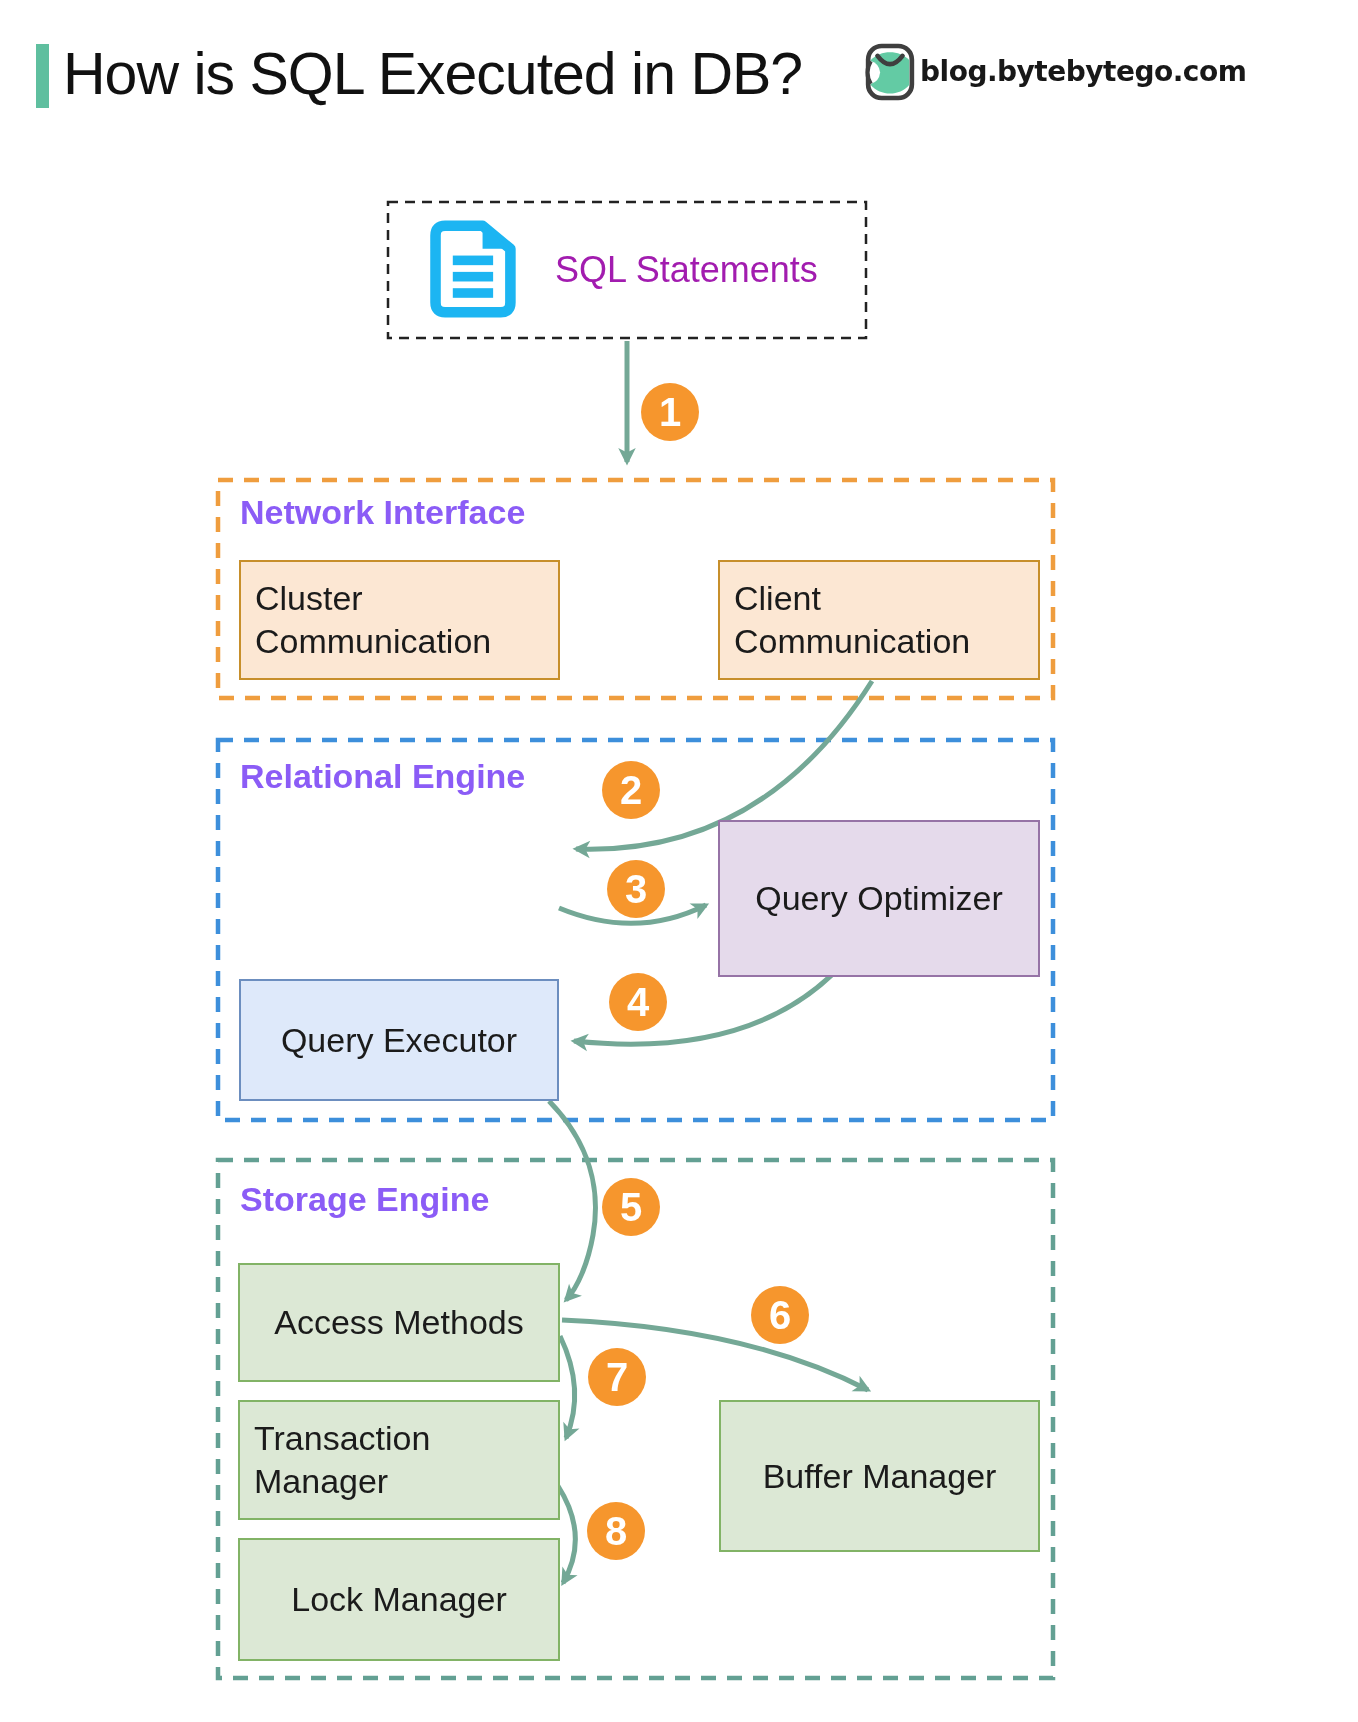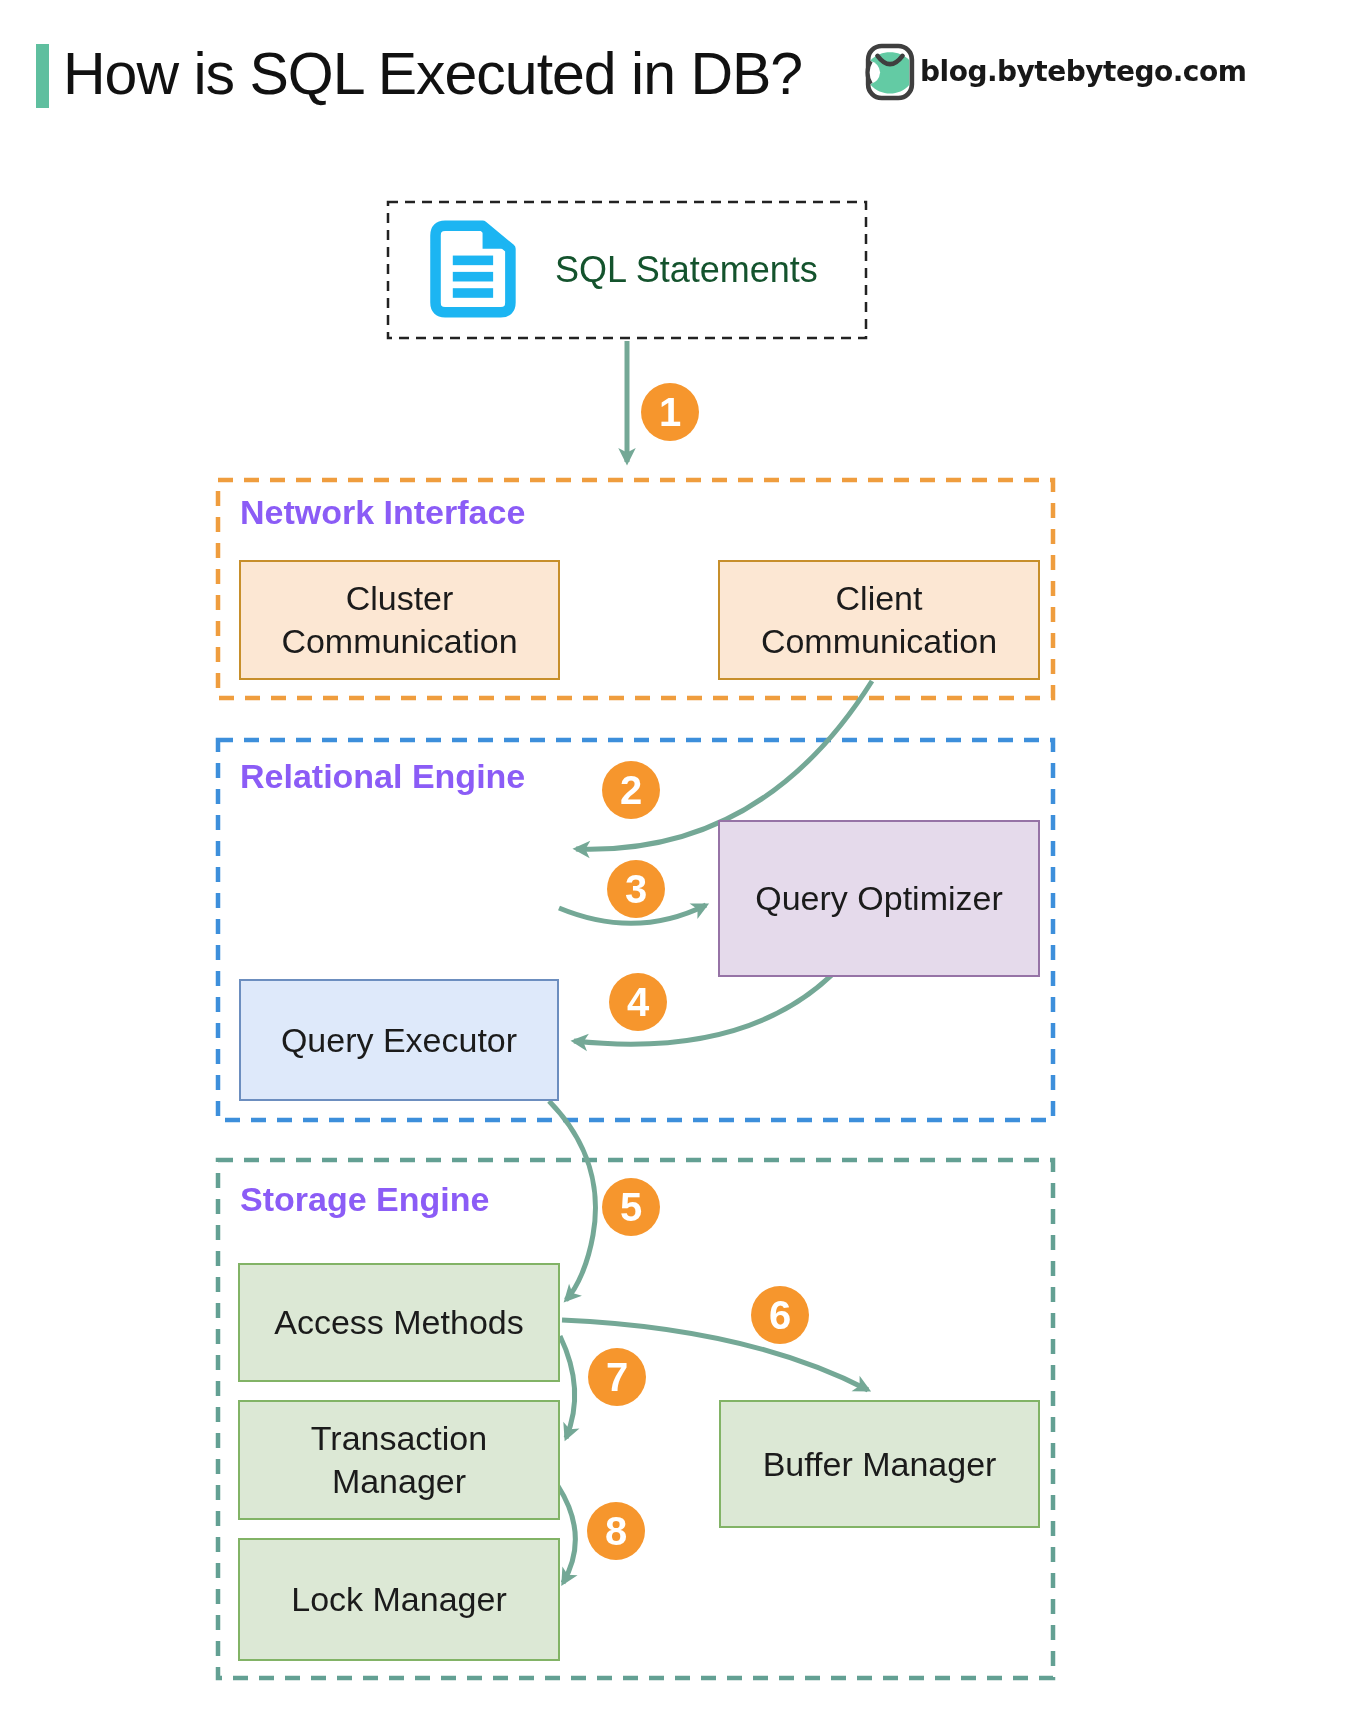--- a/index.html
+++ b/index.html
@@ -10,27 +10,27 @@
   #stage *{box-sizing:border-box;}
   
   .accent-bar{position:absolute;left:36px;top:44px;width:13px;height:64px;background:var(--accent-bar);}
   .page-title{position:absolute;left:63px;top:40px;font-size:59px;line-height:68px;font-weight:400;letter-spacing:-1px;color:#111;white-space:nowrap;text-align:right;}
   .brand{position:absolute;left:920px;top:54px;font-size:28px;line-height:36px;font-weight:700;font-family:"DejaVu Sans","Liberation Sans",sans-serif;color:#181818;white-space:nowrap;letter-spacing:-0.5px;}
   .logo{position:absolute;left:864px;top:42px;width:52px;height:60px;}
   
   svg.overlay{position:absolute;left:0;top:0;width:1358px;height:1722px;}
   .arrow{stroke:var(--arrow);stroke-width:5;fill:none;}
   
-  .sql-label{position:absolute;left:555px;top:248px;font-size:36px;line-height:44px;color:#14532d;white-space:nowrap;}
+  .sql-label{position:absolute;left:555px;top:248px;font-size:36px;line-height:44px;color:#a21caf;white-space:nowrap;}
   .doc-icon{position:absolute;left:424px;top:220px;width:96px;height:98px;}
   
   .section-label{position:absolute;font-size:34px;line-height:40px;font-weight:700;color:#8b5cf6;white-space:nowrap;}
   
   .box{position:absolute;border:2.5px solid;display:flex;align-items:center;justify-content:center;
-       text-align:center;font-size:34px;line-height:43px;color:#1b1b1b;padding:6px 14px;}
+       text-align:left;font-size:34px;line-height:43px;color:#1b1b1b;padding:6px 14px;}
   .box.peach {background:var(--peach-fill); border-color:var(--peach-stroke);}
   .box.purple{background:var(--purple-fill);border-color:var(--purple-stroke);}
   .box.blue  {background:var(--blue-fill);  border-color:var(--blue-stroke);}
   .box.green {background:var(--green-fill); border-color:var(--green-stroke);}
   
   .badge{position:absolute;width:58px;height:58px;border-radius:50%;background:var(--badge);
          color:#ffffff;font-size:40px;font-weight:700;line-height:58px;text-align:center;}
 </style>
 </head>
 <body>
@@ -85,21 +85,21 @@
   <div class="box peach" style="left:718px;top:560px;width:322px;height:120px;">Client Communication</div>
 
   <div class="section-label" style="left:240px;top:756px;">Relational Engine</div>
   <div class="box purple" style="left:718px;top:820px;width:322px;height:157px;">Query Optimizer</div>
   <div class="box blue" style="left:239px;top:979px;width:320px;height:122px;">Query Executor</div>
 
   <div class="section-label" style="left:240px;top:1179px;">Storage Engine</div>
   <div class="box green" style="left:238px;top:1400px;width:322px;height:120px;">Transaction Manager</div>
   <div class="box green" style="left:238px;top:1263px;width:322px;height:119px;">Access Methods</div>
   <div class="box green" style="left:238px;top:1538px;width:322px;height:123px;">Lock Manager</div>
-  <div class="box green" style="left:719px;top:1400px;width:321px;height:128px;">Buffer Manager</div>
+  <div class="box green" style="left:719px;top:1400px;width:321px;height:152px;">Buffer Manager</div>
 
   <div class="badge" style="left:641px;top:383px;">1</div>
   <div class="badge" style="left:602px;top:761px;">2</div>
   <div class="badge" style="left:607px;top:860px;">3</div>
   <div class="badge" style="left:609px;top:973px;">4</div>
   <div class="badge" style="left:602px;top:1178px;">5</div>
   <div class="badge" style="left:751px;top:1286px;">6</div>
   <div class="badge" style="left:588px;top:1348px;">7</div>
   <div class="badge" style="left:587px;top:1502px;">8</div>
 

